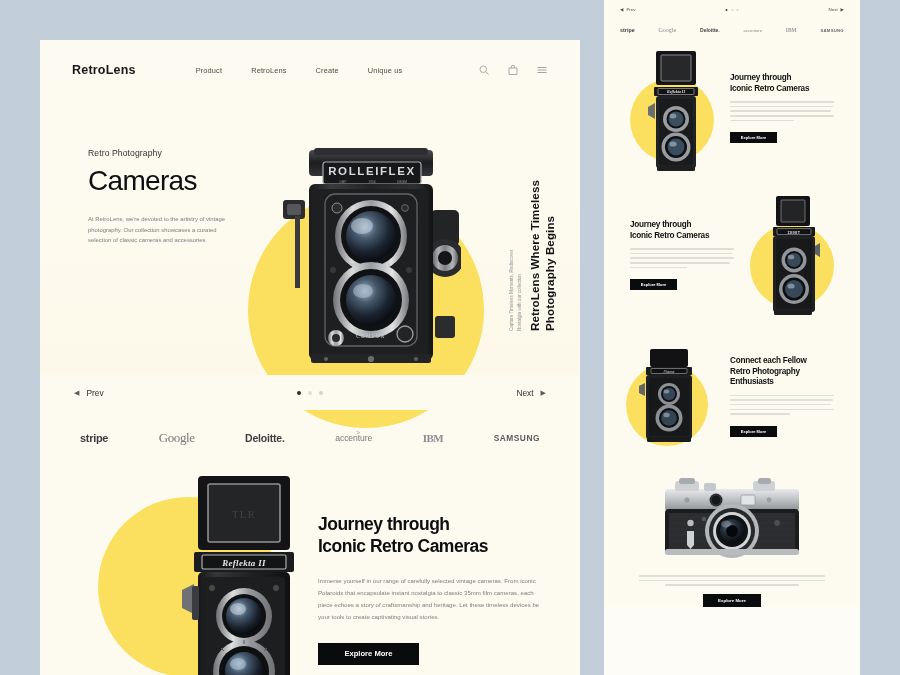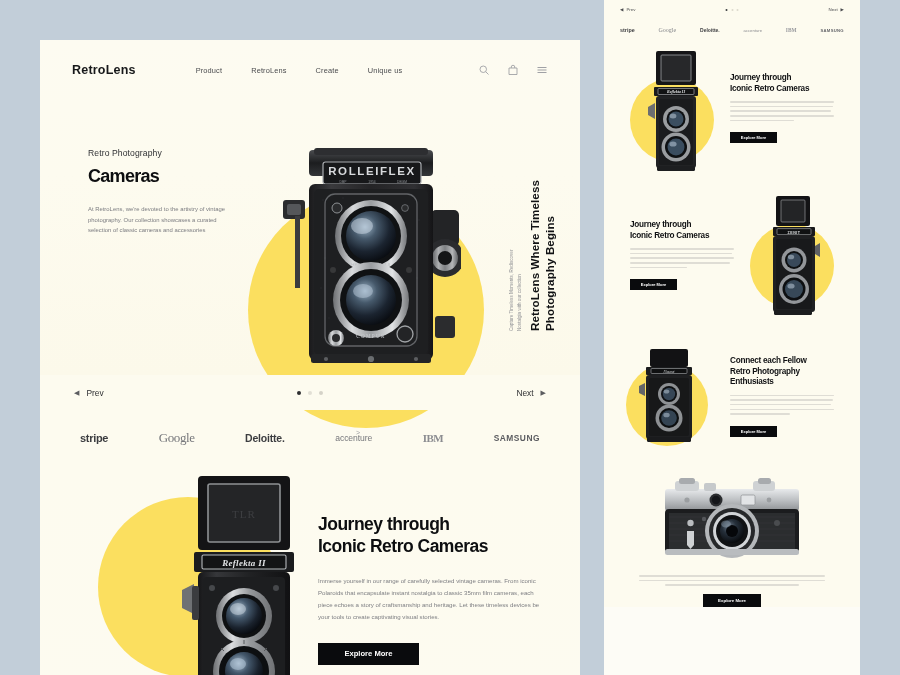--- a/index.html
+++ b/index.html
@@ -27,21 +27,21 @@
   .logo { font-size:12.5px; font-weight:bold; letter-spacing:.2px; color:#17181a; }
   .nav { display:flex; gap:29px; margin-left:60px; }
   .nav a { font-size:7.4px; color:#4a4b4e; text-decoration:none; letter-spacing:.15px; }
   .hdr-icons { margin-left:auto; display:flex; gap:17px; align-items:center; }
   .hic { width:12px; height:12px; display:block; }
   .hic svg { width:100%; height:100%; display:block; }
 
   
   .hero-txt { position:absolute; left:48px; top:108px; width:170px; z-index:5; }
   .kicker { font-size:8.6px; color:#303134; letter-spacing:.1px; margin-bottom:9px; }
-  .h1 { font-size:18px; font-weight:bold; letter-spacing:-.7px; color:#0d0e10; line-height:1; }
+  .h1 { font-size:28px; font-weight:normal; letter-spacing:-.7px; color:#0d0e10; line-height:1; }
   .hero-p { margin-top:19px; font-size:5.9px; line-height:1.82; color:#7b7c80; width:152px; }
   .btn {
     display:inline-flex; align-items:center; justify-content:center;
     background:#0a0b0d; color:#fff; border:none; cursor:pointer;
     font-family:inherit; font-weight:bold;
   }
   .btn-buy { margin-top:21px; width:99px; height:27px; font-size:8px; letter-spacing:.15px; }
 
   
   .yellow-circ {

